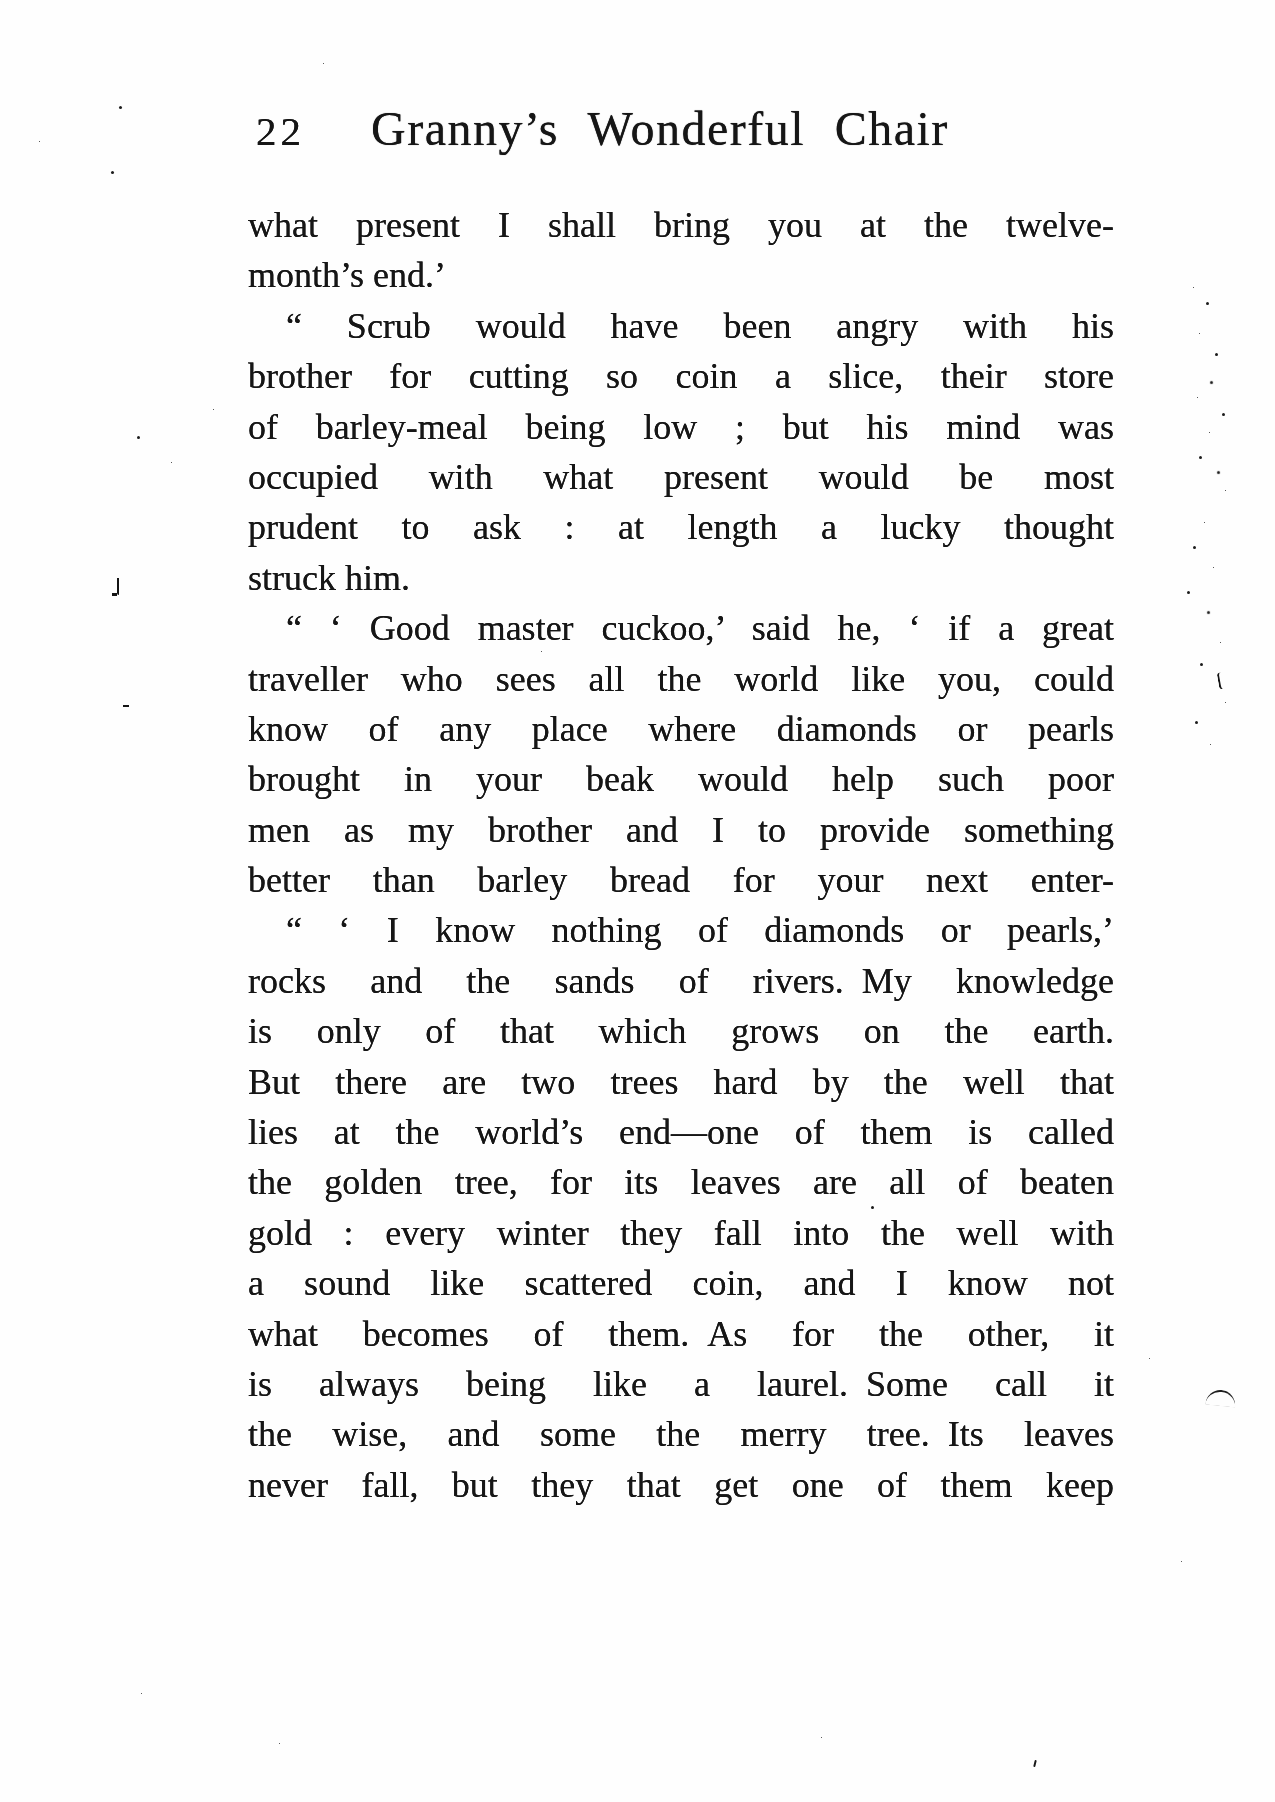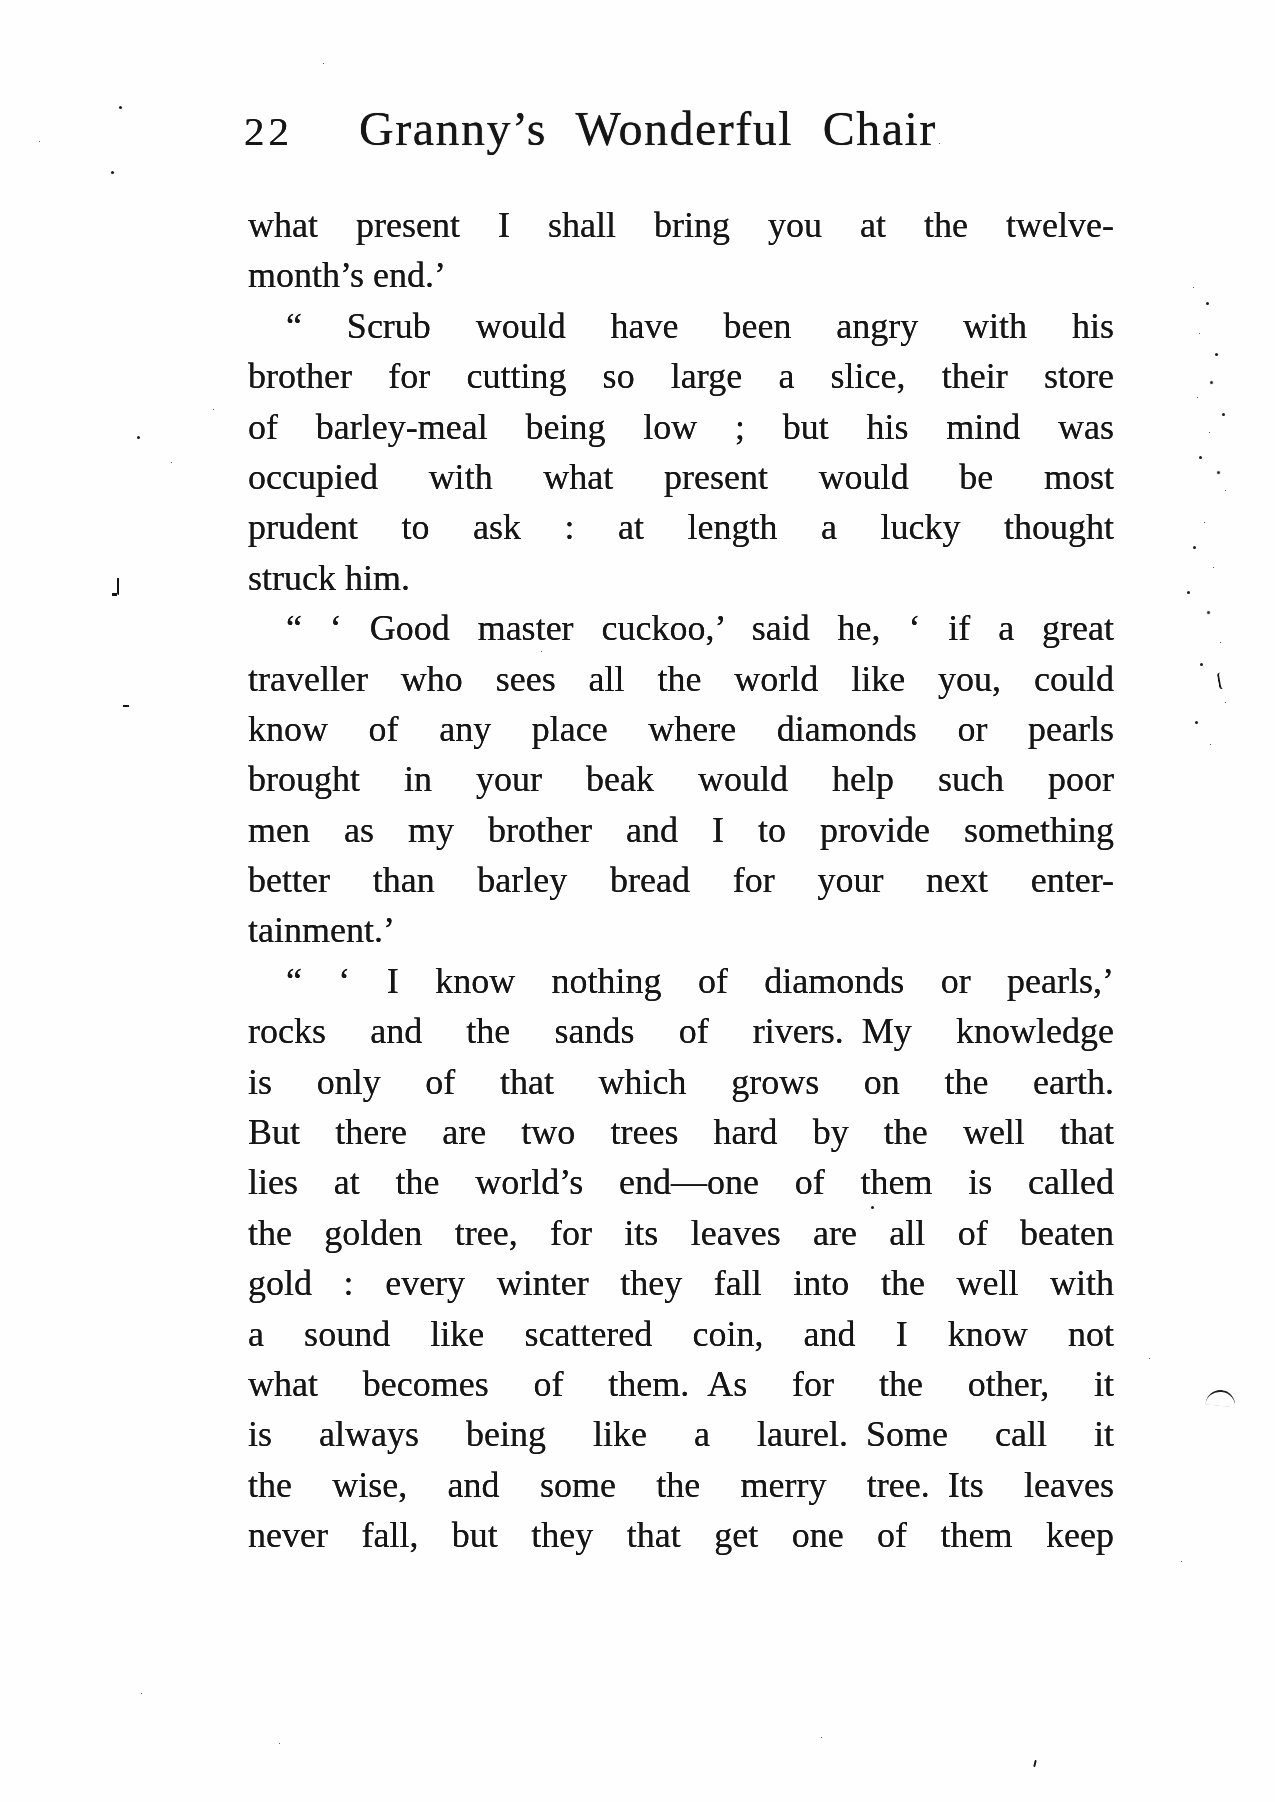--- a/index.html
+++ b/index.html
@@ -12,21 +12,21 @@
     width: 1275px;
     height: 1802px;
     background: #fefefe;
     overflow: hidden;
     font-family: "Liberation Serif", "DejaVu Serif", serif;
     color: #161616;
   }
   .header {
     position: absolute;
     top: 101px;
-    left: 244px;
+    left: 256px;
     width: 880px;
     white-space: nowrap;
   }
   .pagenum {
     font-size: 41px;
     letter-spacing: 4px;
     text-shadow: 0 0 0.6px currentColor;
   }
   .title {
     font-size: 48px;
@@ -166,32 +166,31 @@
 <div class="page">
 
   <div class="header">
     <span class="pagenum">22</span><span class="title">Granny’s Wonderful Chair</span>
   </div>
 
   <div class="body">
     <div class="line">what present I shall bring you at the twelve-</div>
     <div class="line ragged">month’s end.’</div>
     <div class="line indent">“ Scrub would have been angry with his</div>
-    <div class="line">brother for cutting so large a slice, their store</div>
+    <div class="line">brother for cutting so coin a slice, their store</div>
     <div class="line">of barley-meal being low ; but his mind was</div>
     <div class="line">occupied with what present would be most</div>
     <div class="line">prudent to ask : at length a lucky thought</div>
     <div class="line ragged">struck him.</div>
     <div class="line indent">“ ‘ Good master cuckoo,’ said he, ‘ if a great</div>
     <div class="line">traveller who sees all the world like you, could</div>
     <div class="line">know of any place where diamonds or pearls</div>
     <div class="line">brought in your beak would help such poor</div>
     <div class="line">men as my brother and I to provide something</div>
     <div class="line">better than barley bread for your next enter-</div>
-    <div class="line ragged">tainment.’</div>
     <div class="line indent">“ ‘ I know nothing of diamonds or pearls,’</div>
     <div class="line">rocks and the sands of rivers. My knowledge</div>
     <div class="line">is only of that which grows on the earth.</div>
     <div class="line">But there are two trees hard by the well that</div>
     <div class="line">lies at the world’s end—one of them is called</div>
     <div class="line">the golden tree, for its leaves are all of beaten</div>
     <div class="line">gold : every winter they fall into the well with</div>
     <div class="line">a sound like scattered coin, and I know not</div>
     <div class="line">what becomes of them. As for the other, it</div>
     <div class="line">is always being like a laurel. Some call it</div>

